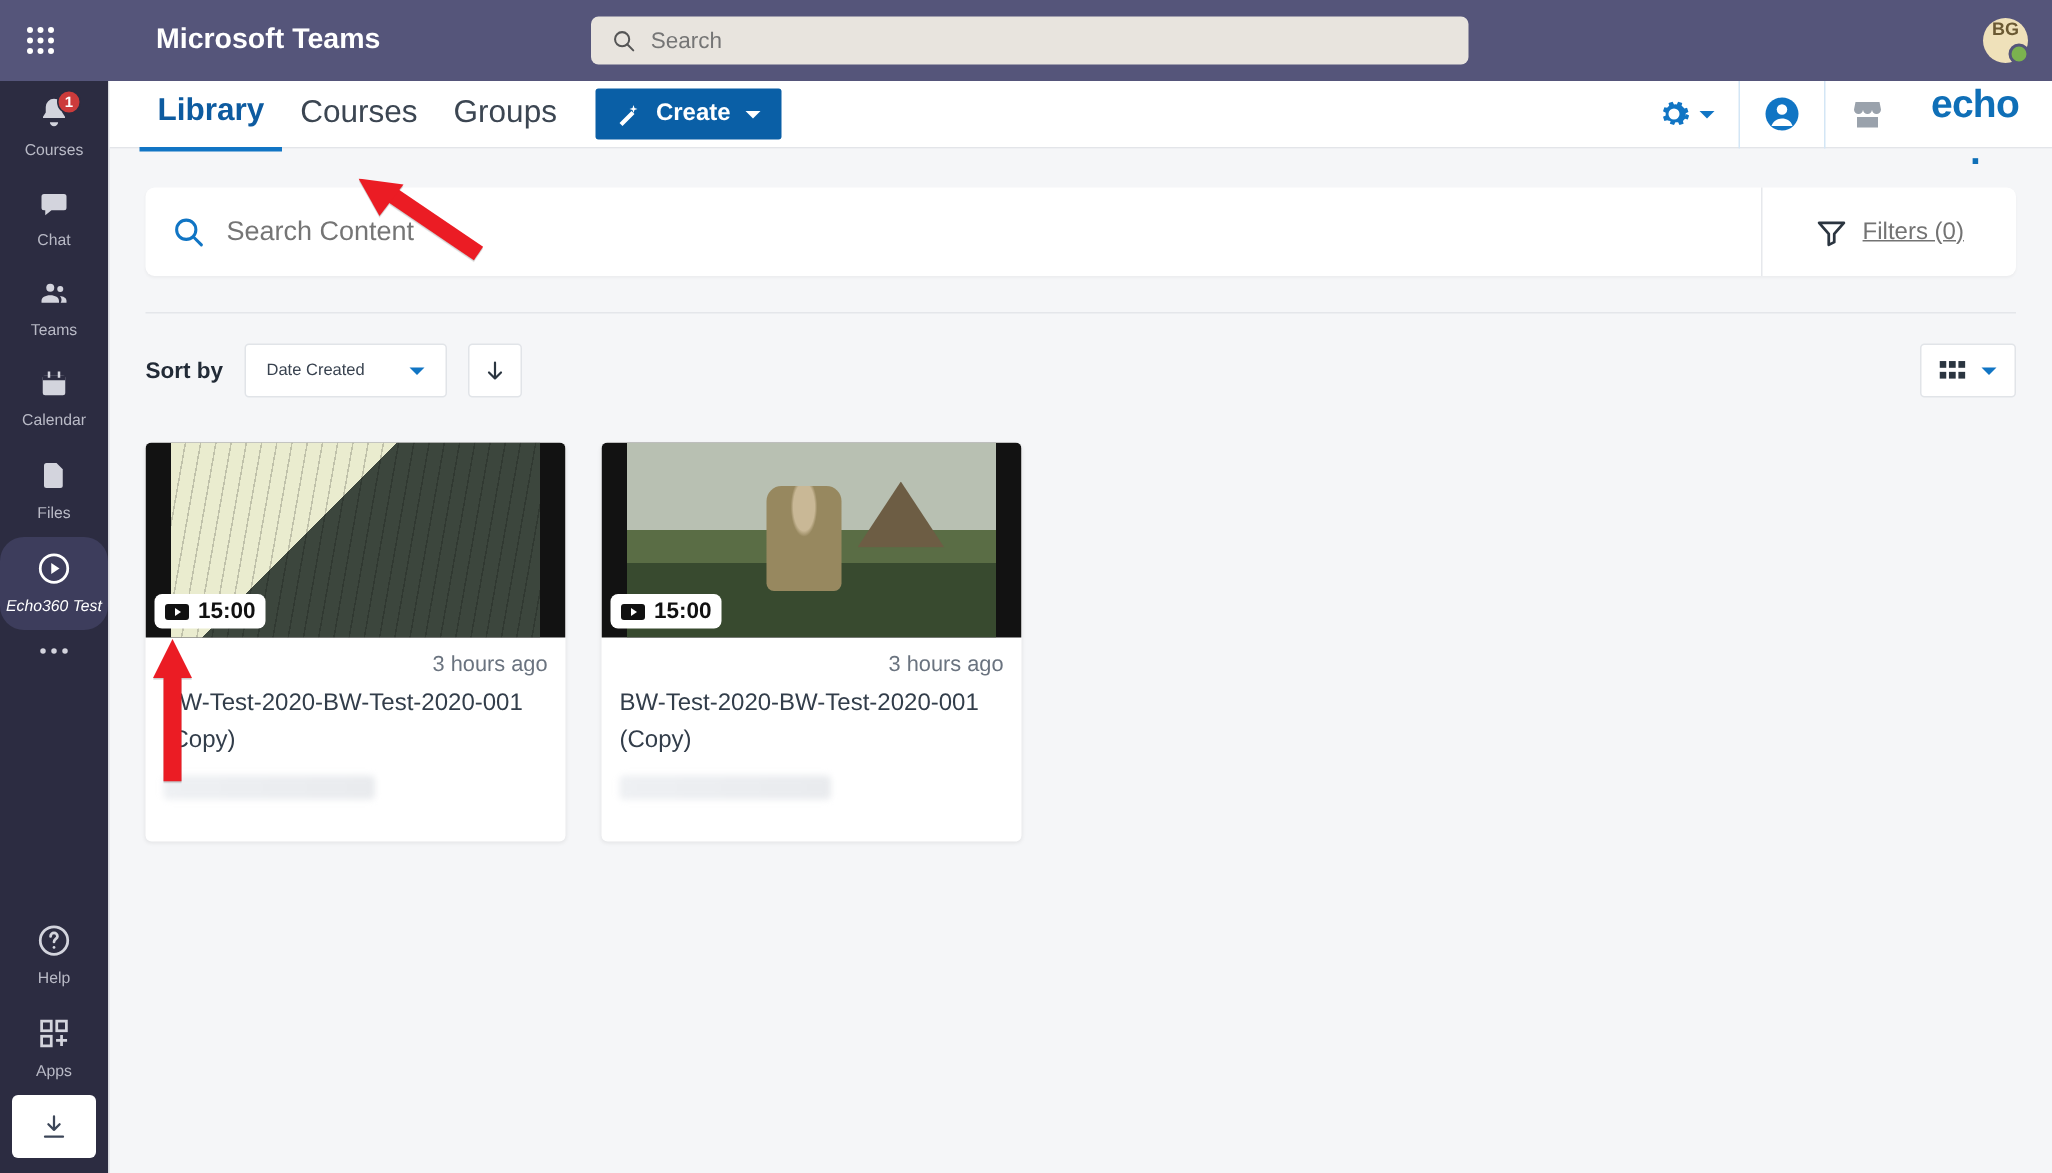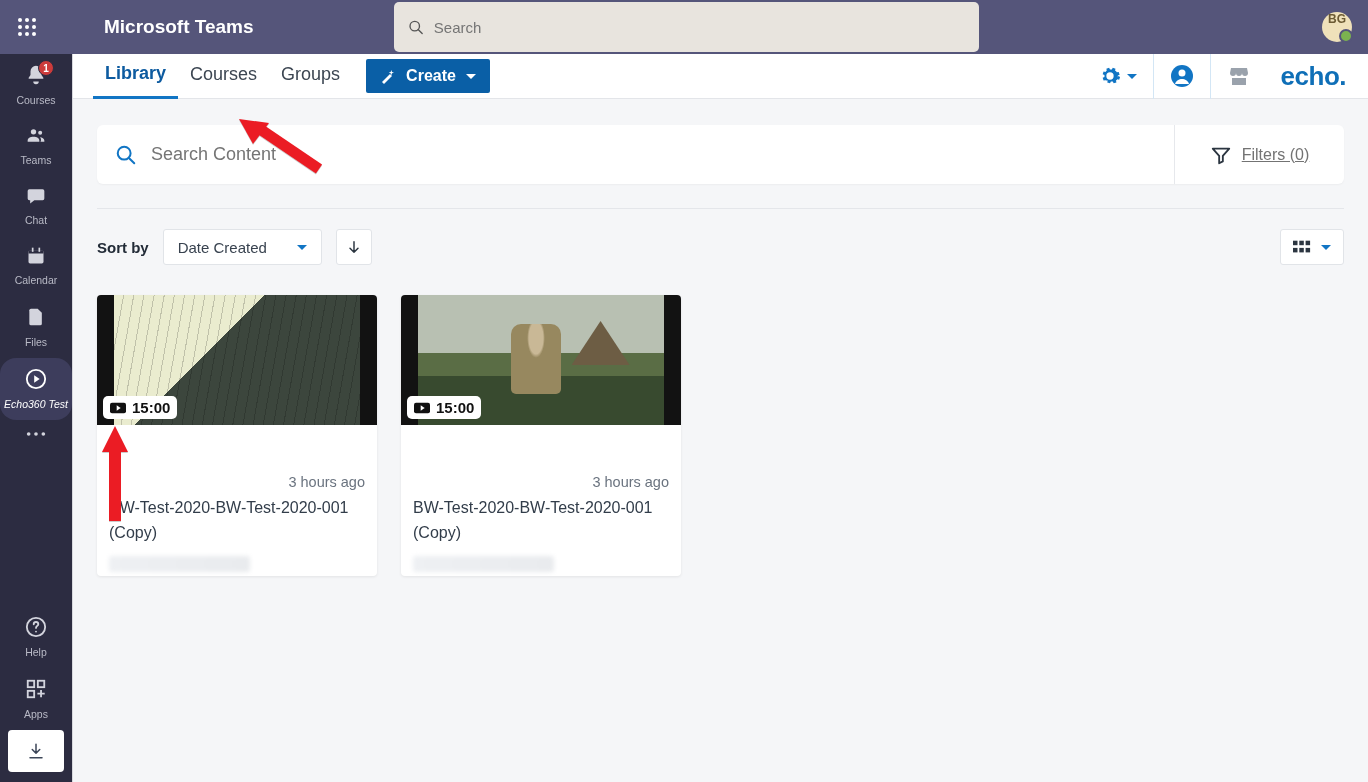--- a/index.html
+++ b/index.html
@@ -3,21 +3,21 @@
 <meta charset="utf-8">
 <style>
 * { margin:0; padding:0; box-sizing:border-box; font-family:"Segoe UI",Arial,sans-serif; }
 body { width:1368px; height:782px; overflow:hidden; background:#f5f6f8; position:relative; }
 
 
 .top-bar { height:54px; background:#55557a; display:flex; align-items:center; color:#fff; }
 .waffle { width:54px; height:54px; display:flex; align-items:center; justify-content:center; cursor:pointer; }
 .waffle svg { width:18px; height:18px; }
 .app-title { font-size:19px; font-weight:700; margin-left:50px; margin-right:140px; white-space:nowrap; }
-.search-wrap { flex:0 0 585px; height:50px; background:#e8e4de; border-radius:5px; display:flex; align-items:center; padding:0 14px; }
+.search-wrap { flex:0 0 585px; height:32px; background:#e8e4de; border-radius:5px; display:flex; align-items:center; padding:0 14px; }
 .search-wrap svg { width:17px; height:17px; stroke:#555; fill:none; }
 .search-wrap input { border:none; background:transparent; outline:none; margin-left:10px; font-size:15px; color:#333; width:100%; }
 .avatar-slot { margin-left:auto; margin-right:16px; }
 .avatar { width:30px; height:30px; border-radius:50%; background:#efe1ba; display:flex; justify-content:center; font-size:12px; color:#6b5a33; font-weight:600; position:relative;}
 .avatar::after { content:""; position:absolute; right:-1px; bottom:-1px; width:10px; height:10px; border-radius:50%; background:#7bb24f; border:2px solid #55557a; }
 
 
 .rail { position:absolute; left:0; top:54px; bottom:0; width:72px; background:#2c2c41; display:flex; flex-direction:column; align-items:center; }
 .rail-spacer { flex:1; }
 .rail-item { width:72px; padding:10px 0 8px; text-align:center; color:#b9bac6; cursor:pointer; position:relative; }
@@ -25,56 +25,56 @@
 .rail-item .ico { display:block; margin:0 auto 4px; }
 .rail-item .lbl { font-size:10.5px; }
 .badge { position:absolute; top:6px; left:38px; background:#cc3b3b; color:#fff; border-radius:50%; min-width:16px; height:16px; font-size:10px; font-weight:700; display:flex; align-items:center; justify-content:center; border:1.5px solid #2c2c41; }
 .dl-btn { width:56px; height:42px; background:#fff; border-radius:4px; margin-bottom:10px; display:flex; align-items:center; justify-content:center; cursor:pointer; }
 
 
 .content { position:absolute; left:72px; top:54px; right:0; bottom:0; background:#f5f6f8; border-left:1px solid #d8d9de; }
 
 
 .echo-nav { background:#fff; height:45px; border-bottom:1px solid #e3e5e9; display:flex; align-items:center; padding-left:20px; }
-.echo-tab { font-size:18px; color:#3c4652; padding:9px 12px 12px; cursor:pointer; }
+.echo-tab { font-size:21px; color:#3c4652; padding:9px 12px 12px; cursor:pointer; }
 .echo-tab.active { color:#0d5ba0; font-weight:700; border-bottom:3px solid #1175c4; margin-bottom:-1px; }
 .create-btn { margin-left:14px; background:#0a5fa6; color:#fff; height:34px; padding:0 14px; display:flex; align-items:center; gap:10px; cursor:pointer; font-weight:700; font-size:16px; border-radius:2px; }
 .create-btn .caret-down { width:0;height:0;border-left:5px solid transparent;border-right:5px solid transparent;border-top:5px solid #fff; }
 .echo-right { margin-left:auto; display:flex; align-items:stretch; height:45px; }
 .echo-iconbtn { display:flex; align-items:center; padding:0 16px; cursor:pointer; border-left:1px solid #d3e6f5; }
 .echo-iconbtn.no-div { border-left:none; }
 .gear-wrap { display:flex; align-items:center; gap:6px; }
-.echo-logo { font-size:26px; font-weight:700; color:#0f6fb7; padding:0 22px 0 14px; display:flex; align-items:center; letter-spacing:-0.5px;}
+.echo-logo { font-size:26px; font-weight:700; color:#0f6fb7; padding:0 22px 0 14px; display:flex; align-items:center; letter-spacing:-0.5px;flex-direction:column;}
 .echo-logo .accent { color:#0f6fb7; }
 
 
 .page { padding:26px 24px; }
 .search-card { background:#fff; border-radius:6px; height:59px; display:flex; align-items:center; padding-left:18px; box-shadow:0 1px 2px rgba(0,0,0,.04); }
 .search-card svg { width:22px; height:22px; }
 .search-card input { border:none; outline:none; font-size:18px; color:#4c5560; margin-left:14px; flex:1; background:transparent; }
 .filters-sec { width:170px; border-left:1px solid #e6e8ec; height:100%; display:flex; align-items:center; justify-content:center; gap:10px; cursor:pointer; }
 .filters-sec span { text-decoration:underline; color:#737373; font-size:16px; }
 
 .hr { height:1px; background:#e4e6ea; margin:24px 0 20px; }
 
 .sort-row { display:flex; align-items:center; gap:14px; }
 .sort-lbl { font-size:15px; font-weight:700; color:#222b37; }
-.sort-select { background:#fff; border:1px solid #e1e4e8; height:36px; padding:0 14px; display:flex; align-items:center; gap:30px; cursor:pointer; font-size:15px; color:#38424f; border-radius:3px;}
+.sort-select { background:#fff; border:1px solid #e1e4e8; height:36px; padding:0 14px; display:flex; align-items:center; gap:30px; cursor:pointer; font-size:11px; color:#38424f; border-radius:3px;}
 .caret-down2 { width:0;height:0;border-left:5px solid transparent;border-right:5px solid transparent;border-top:5px solid #1175c4;}
 .sort-dir { width:36px; height:36px; background:#fff; border:1px solid #e1e4e8; display:flex; align-items:center; justify-content:center; cursor:pointer; border-radius:3px;}
 .view-switch { margin-left:auto; background:#fff; border:1px solid #e1e4e8; height:36px; padding:0 12px; display:flex; align-items:center; gap:10px; cursor:pointer; border-radius:3px;}
 
 
 .grid { display:flex; gap:24px; margin-top:30px; }
 .card { width:280px; background:#fff; border-radius:4px; box-shadow:0 1px 3px rgba(0,0,0,.08); overflow:hidden; cursor:pointer; }
 .thumb { height:130px; background:#121212; position:relative; padding:0 17px; }
 .thumb-inner { position:absolute; top:0; bottom:0; left:17px; right:17px; overflow:hidden; }
 .duration-chip { position:absolute; left:6px; bottom:6px; background:#fff; color:#111; font-weight:700; font-size:15px; padding:3px 7px; border-radius:5px; display:flex; align-items:center; gap:6px;}
 .duration-chip svg{width:16px;height:12px;}
-.card-body { padding:10px 12px 4px;margin-top:39px; }
+.card-body { padding:10px 12px 28px; }
 .card-date { text-align:right; font-size:14.5px; color:#6a737f; margin-bottom:6px; }
 .card-title { font-size:16px; color:#323d4a; line-height:1.55; }
 .card-owner { margin-top:10px; height:16px; background:linear-gradient(90deg,#eef0f3,#e9ebee); width:55%; filter:blur(2px); border-radius:3px;}
 
 
 .art1 { width:100%; height:100%; background:linear-gradient(135deg,#eaeccf 0 40%,#3c463d 40% 100%); position:relative; }
 .art1::before{content:"";position:absolute;inset:0;background:
   repeating-linear-gradient(100deg, rgba(255,255,255,0) 0 9px, rgba(0,0,0,.18) 9px 10px);}
 .art2 { width:100%; height:100%; background:linear-gradient(180deg,#b8c0b2 0 45%, #5a6d45 45% 62%, #384a2f 62% 100%); position:relative;}
 .art2::after{content:"";position:absolute;left:38%;top:22%;width:50px;height:70px;background:radial-gradient(ellipse at 50% 20%, #c9b896 0 20%, #97885f 25% 100%);border-radius:10px 10px 5px 5px;}
@@ -122,32 +122,32 @@
 
 <div class="rail">
   <div class="rail-item">
     <span class="badge">1</span>
     <svg class="ico" width="24" height="22" viewBox="0 0 24 24" fill="#d3d4dd">
         <path d="M12 2a6 6 0 00-6 6v4l-2 3v1h16v-1l-2-3V8a6 6 0 00-6-6zM9 19a3 3 0 006 0z"></path>
       </svg>
     <span class="lbl">Courses</span>
   </div>
   <div class="rail-item">
+    <svg class="ico" width="22" height="20" viewBox="0 0 24 24" fill="#d3d4dd">
+        <path d="M4 4h16a2 2 0 012 2v9a2 2 0 01-2 2H10l-5 4v-4H4a2 2 0 01-2-2V6a2 2 0 012-2z"></path>
+      </svg>
+    <span class="lbl">Chat</span>
+  </div>
+  <div class="rail-item">
     <svg class="ico" width="24" height="20" viewBox="0 0 24 24" fill="#d3d4dd">
         <circle cx="9" cy="7" r="3.2"></circle>
         <circle cx="17" cy="8" r="2.4"></circle>
         <path d="M2 19v-1.5C2 14.8 5 13 9 13s7 1.8 7 4.5V19H2zm15.3 0c.4-.7.7-1.5.7-2.5 0-1.2-.5-2.2-1.3-3 2.7.2 5.3 1.5 5.3 3.8V19h-4.7z"></path>
       </svg>
     <span class="lbl">Teams</span>
-  </div>
-  <div class="rail-item">
-    <svg class="ico" width="22" height="20" viewBox="0 0 24 24" fill="#d3d4dd">
-        <path d="M4 4h16a2 2 0 012 2v9a2 2 0 01-2 2H10l-5 4v-4H4a2 2 0 01-2-2V6a2 2 0 012-2z"></path>
-      </svg>
-    <span class="lbl">Chat</span>
   </div>
   <div class="rail-item">
     <svg class="ico" width="22" height="20" viewBox="0 0 24 24" fill="#d3d4dd">
         <rect x="3" y="5" width="18" height="16" rx="2"></rect>
         <rect x="3" y="5" width="18" height="4" fill="#2c2c41"></rect>
         <rect x="7" y="2" width="2" height="5"></rect>
         <rect x="15" y="2" width="2" height="5"></rect>
       </svg>
     <span class="lbl">Calendar</span>
   </div>

